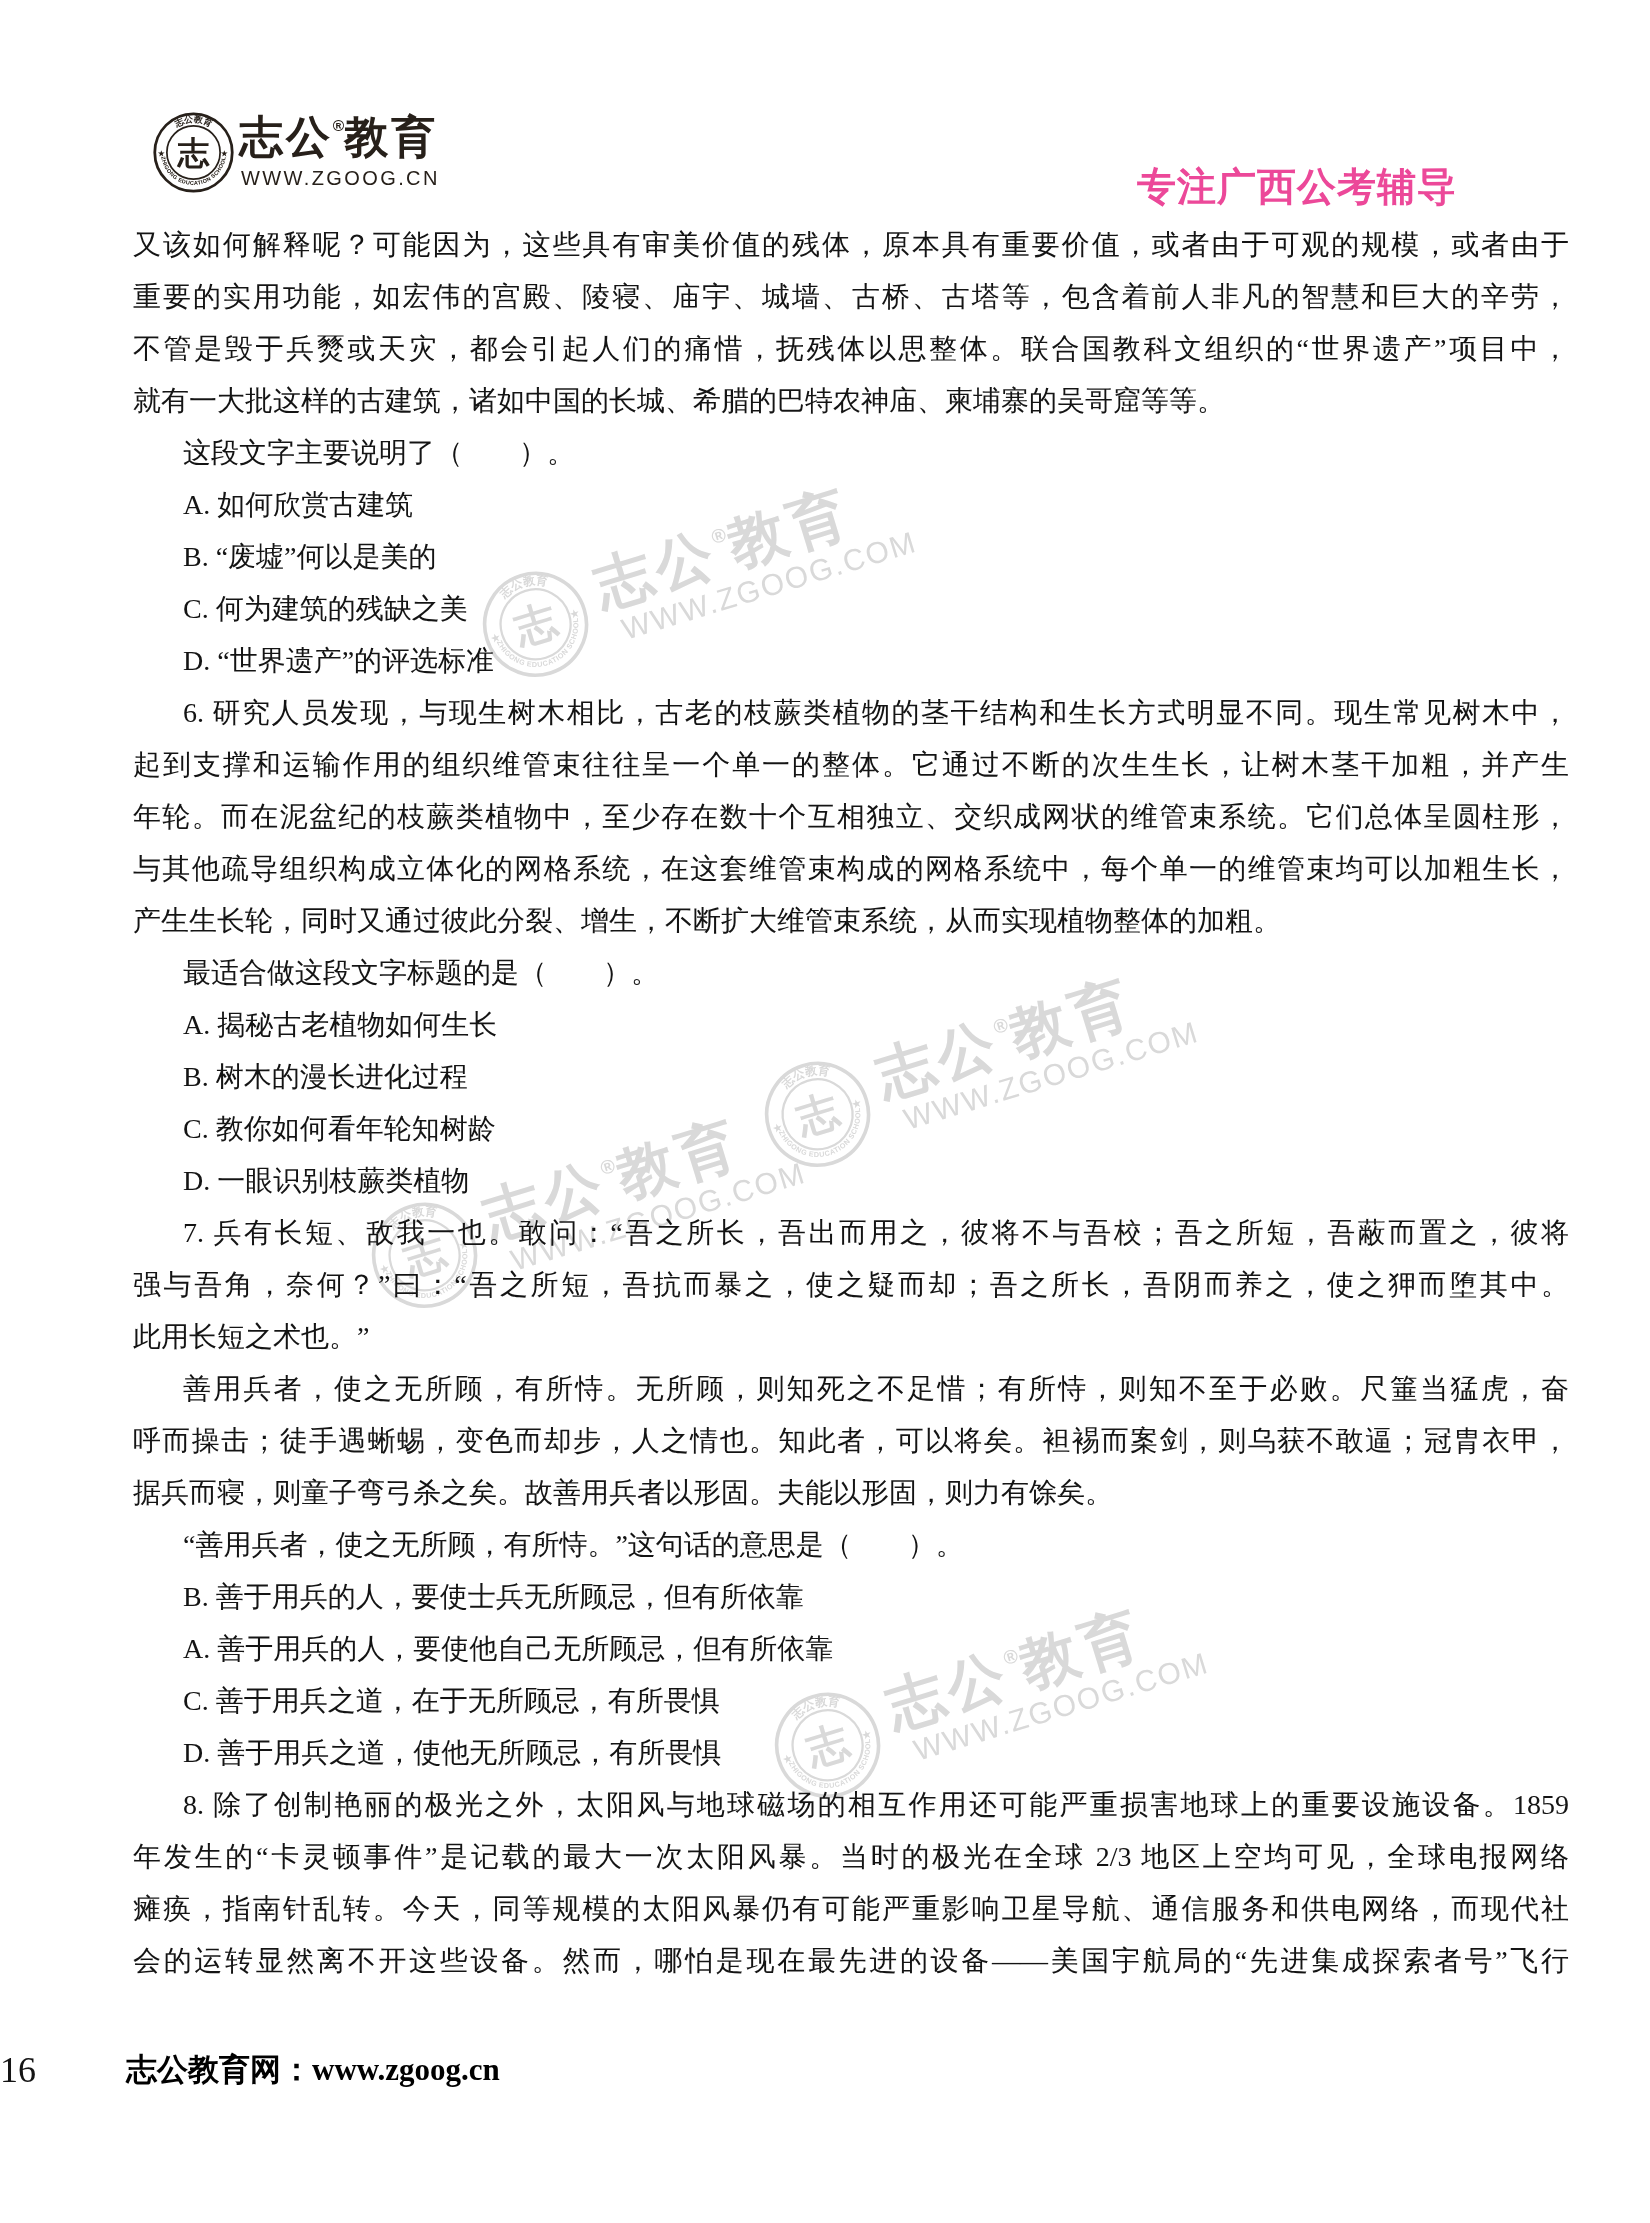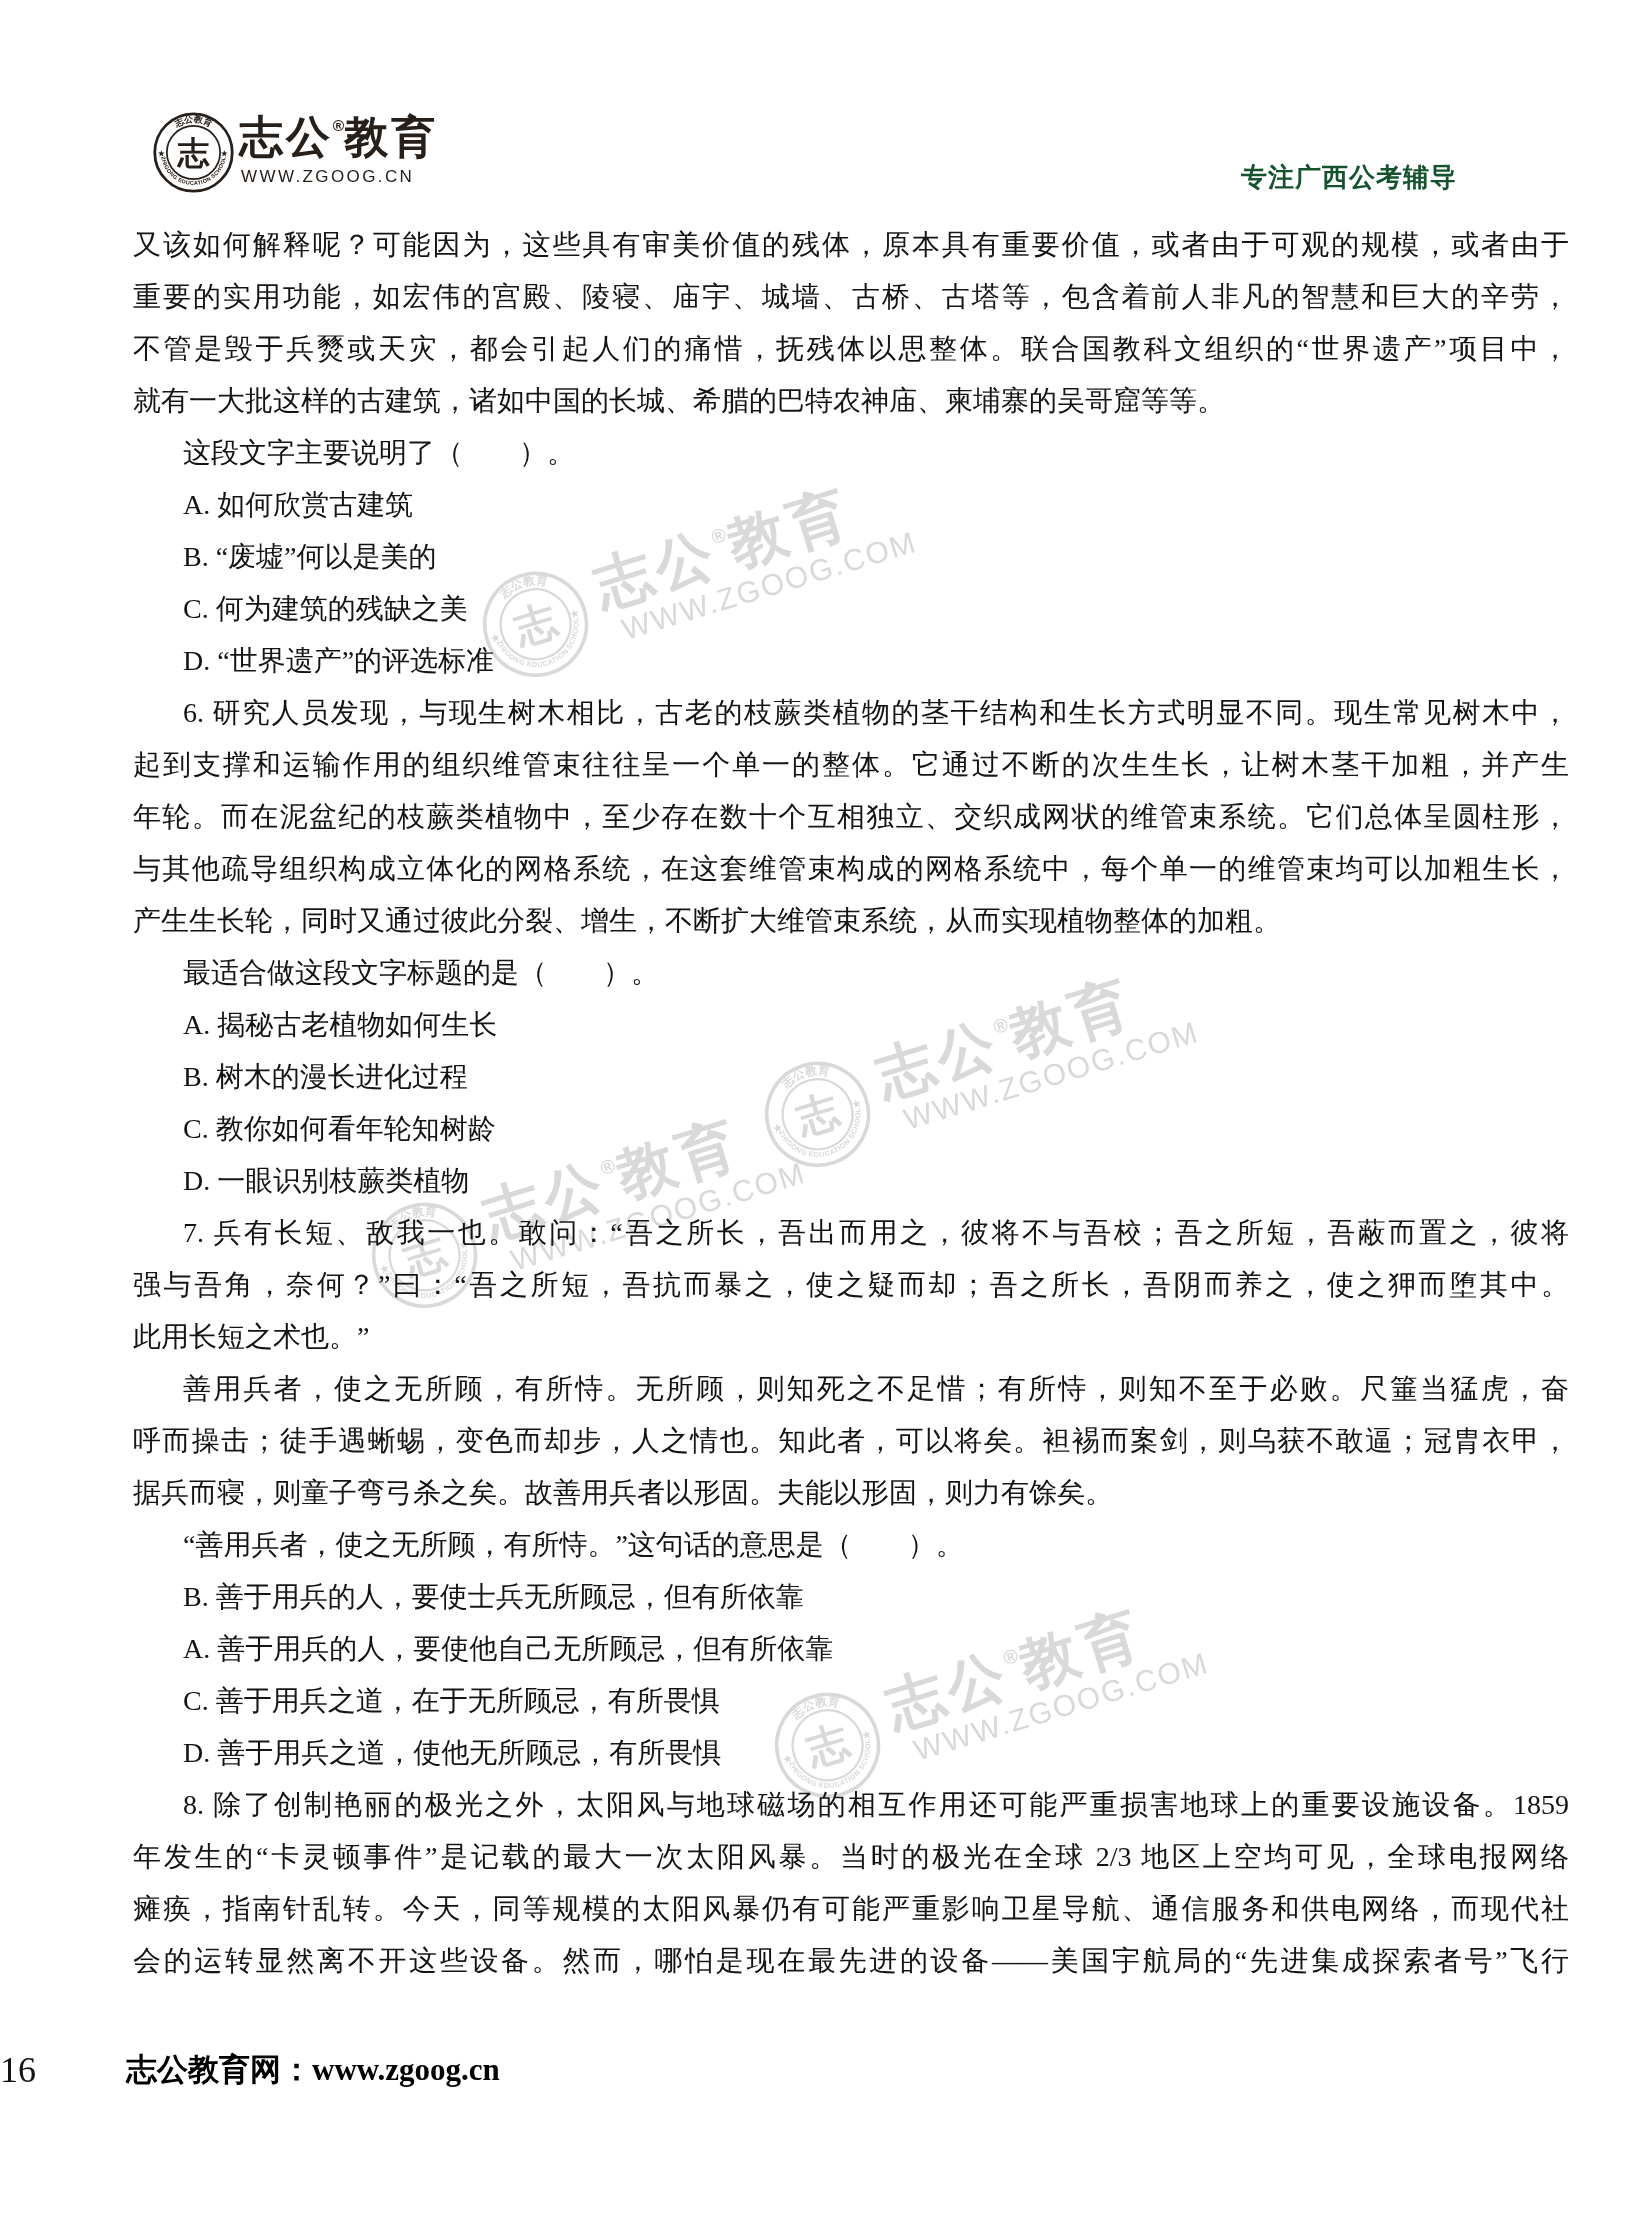--- a/index.html
+++ b/index.html
@@ -40,26 +40,26 @@
   .wordmark{
     position:absolute;left:239px;top:115px;
     font-family:"Liberation Sans","DejaVu Sans",sans-serif;
     font-weight:900;font-size:44px;letter-spacing:2.9px;color:#27201a;line-height:1;
     white-space:nowrap;
   }
   .wordmark sup{font-size:15.5px;vertical-align:21.3px;letter-spacing:0;}
   .logo-site{
     position:absolute;left:241px;top:167px;
     font-family:"Liberation Sans","DejaVu Sans",sans-serif;
-    font-size:17px;letter-spacing:2.4px;color:#27201a;white-space:nowrap;
+    font-size:20px;letter-spacing:2.4px;color:#27201a;white-space:nowrap;
   }
   .tagline{
     position:absolute;top:160px;right:194px;
     font-family:"Liberation Sans","DejaVu Sans",sans-serif;
-    font-weight:bold;font-size:26px;letter-spacing:1px;color:#14532d;white-space:nowrap;
+    font-weight:bold;font-size:39px;letter-spacing:1px;color:#ec4899;white-space:nowrap;
   }
   
   .body-text{position:absolute;left:109px;top:219px;width:1436px;margin-left:24px;}
   .line{
     font-size:28px;line-height:52px;height:52px;
     white-space:nowrap;color:#141414;
   }
   .line.just{
     white-space:normal;
     text-align:justify;text-align-last:justify;

